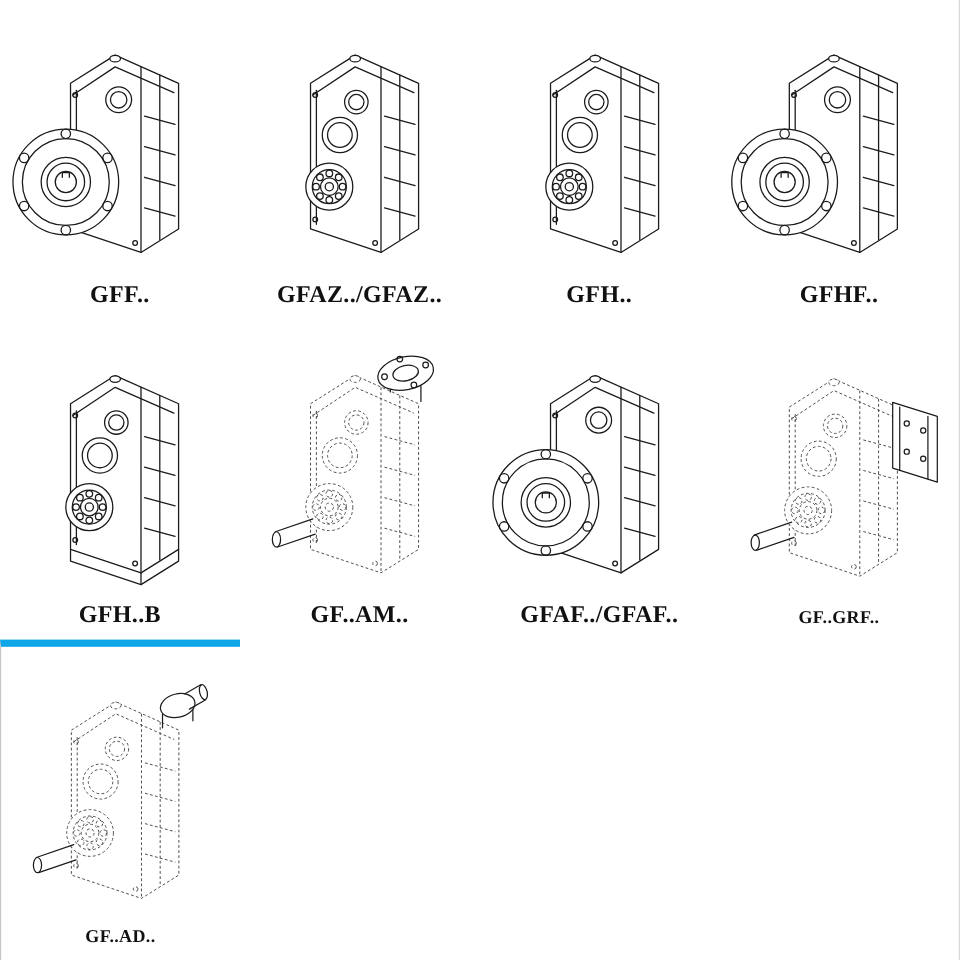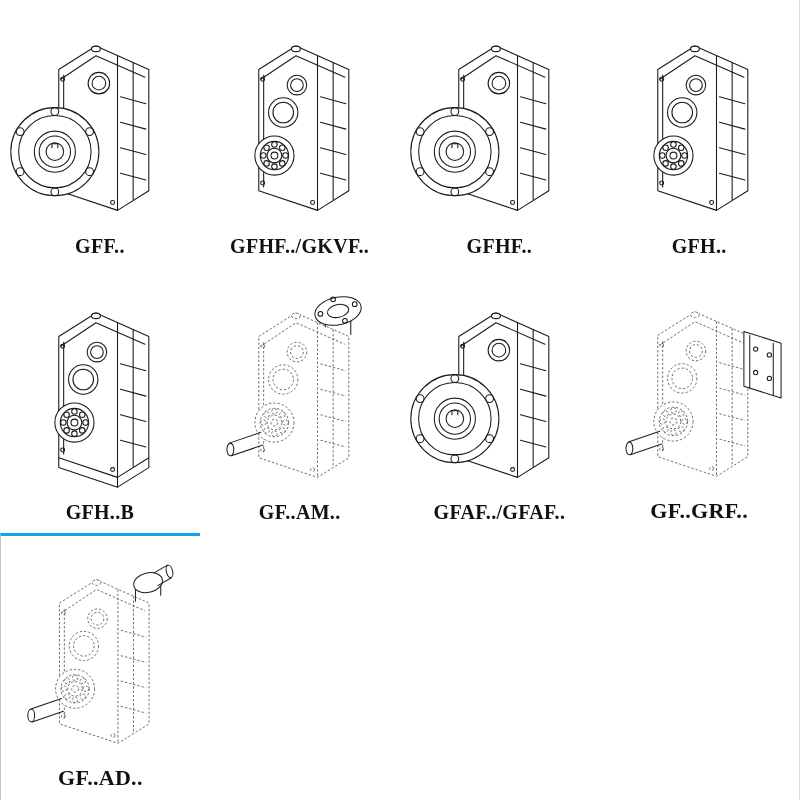--- a/index.html
+++ b/index.html
@@ -16,22 +16,22 @@
   .cell {
     display:flex; flex-direction:column; align-items:center;
     padding:6px 2px 10px;
     overflow:hidden;
   }
   .cell svg.drawing { flex:1 1 auto; width:100%; min-height:0; }
   .model-label {
     font-weight:bold; font-size:20px; letter-spacing:.3px;
     white-space:nowrap; text-align:center; line-height:1.1;
   }
-  .label-lg { font-size:22px; }
-  .cell-bordered { border-top:3px solid #0ea5e9; border-left:1px solid #c6c6c6; }
+  .label-lg { font-size:15px; }
+  .cell-bordered { border-top:6px solid #0ea5e9; border-left:1px solid #c6c6c6; }
   g.solid {
     stroke:#1b1b1b; stroke-width:1.1; fill:none;
     stroke-linejoin:round; stroke-linecap:round;
   }
   g.dashed {
     stroke:#4f4f4f; stroke-width:.85; fill:none;
     stroke-dasharray:2.4 2; stroke-linejoin:round;
   }
   g.solid-attach {
     stroke:#1b1b1b; stroke-width:1.05; fill:none;
@@ -142,42 +142,42 @@
     <figcaption class="model-label">GFF..</figcaption>
   </figure>
 
   <figure class="cell">
     <svg class="drawing" viewBox="0 0 200 228" role="img">
       <g class="solid">
         <use href="#housing"></use>
           <use href="#bores"></use>
       </g>
     </svg>
-    <figcaption class="model-label">GFHF../GKVF..</figcaption>
-  </figure>
-
+    <figcaption class="model-label">GFAZ../GFAZ..</figcaption>
+  </figure>
+
+
+  <figure class="cell">
+    <svg class="drawing" viewBox="0 0 200 228" role="img">
+      <g class="solid">
+        <use href="#housing"></use>
+          <use href="#bores"></use>
+      </g>
+    </svg>
+    <figcaption class="model-label">GFH..</figcaption>
+  </figure>
 
   <figure class="cell">
     <svg class="drawing" viewBox="0 0 200 228" role="img">
       <g class="solid">
         <use href="#housing"></use>
           <use href="#flange"></use>
       </g>
     </svg>
     <figcaption class="model-label">GFHF..</figcaption>
-  </figure>
-
-  <figure class="cell">
-    <svg class="drawing" viewBox="0 0 200 228" role="img">
-      <g class="solid">
-        <use href="#housing"></use>
-          <use href="#bores"></use>
-      </g>
-    </svg>
-    <figcaption class="model-label">GFH..</figcaption>
   </figure>
 
   <figure class="cell">
     <svg class="drawing" viewBox="0 0 200 228" role="img">
       <g class="solid">
         <use href="#housing"></use>
           <use href="#bores"></use>
           <use href="#feet"></use>
       </g>
     </svg>

